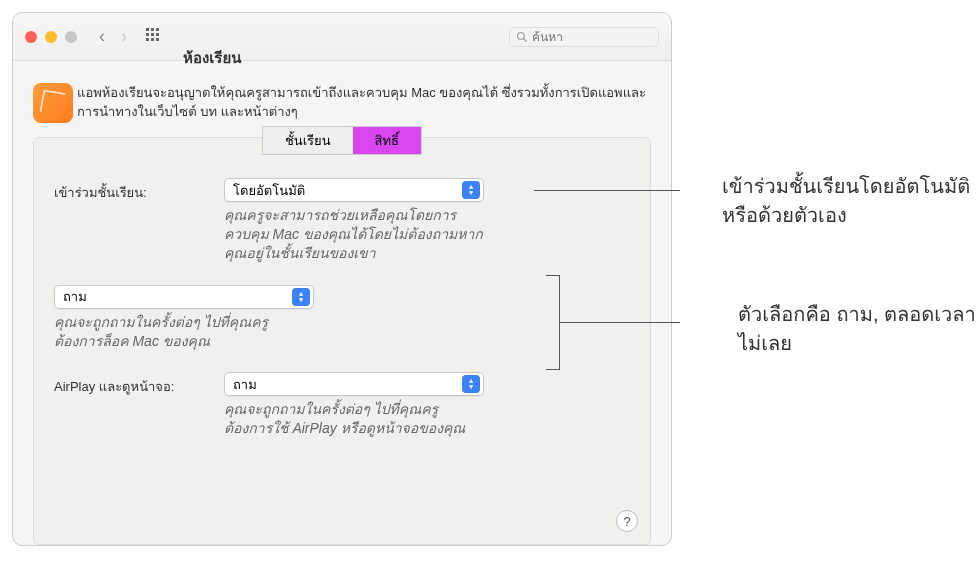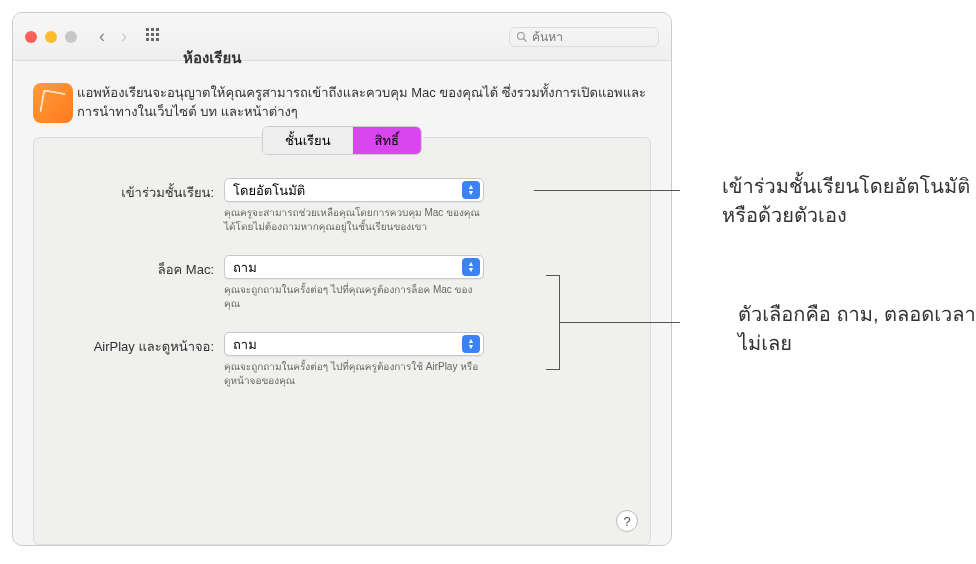--- a/index.html
+++ b/index.html
@@ -57,42 +57,43 @@
       border-right-color: transparent; border-bottom-color: transparent;
       transform: rotate(10deg);
     }
     .desc { font-size: 13px; color: #333; line-height: 1.45; }
     .panel {
       margin-top: 14px; border: 1px solid #ddd; border-radius: 6px;
       background: #f0f0ee; height: 408px; position: relative;
     }
     .seg {
       position: absolute; top: -12px; left: 50%; transform: translateX(-50%);
-      display: flex; border: 1px solid #ccc; border-radius: 6px;
+      display: flex; border: 1px solid #ccc; border-radius: 0;
       overflow: hidden; background: #fff; font-size: 13px;
     }
     .seg div { padding: 3px 22px; cursor: pointer; }
     .seg .active { background: #d946ef; }
     .seg .inactive { background: #eee; }
     .form { padding: 40px 20px 20px 20px; }
     .row { display: flex; align-items: flex-start; margin-bottom: 22px; }
-    .label { width: 170px; text-align: right; padding-right: 10px; font-size: 13px; color: #333; padding-top: 4px; }
+    .label { width: 170px; text-align: left; padding-right: 10px; font-size: 13px; color: #333; padding-top: 4px; }
     .field { width: 260px; }
     .select {
       display: flex; justify-content: space-between; align-items: center;
       background: #fff; border: 1px solid #c8c8c8; border-radius: 5px;
       padding: 3px 3px 3px 8px; font-size: 13px; height: 24px;
       box-shadow: 0 1px 1px rgba(0,0,0,0.05);
+      font-family: Liberation Mono, monospace;
     }
     .arrows {
       background: #3b82f6; color: #fff; width: 18px; height: 18px;
       border-radius: 4px; display: flex; flex-direction: column;
       align-items: center; justify-content: center; font-size: 7px; line-height: 6px;
     }
-    .hint { font-size: 10px; color: #666; margin-top: 4px; line-height: 1.35; }
+    .hint { font-size: 14px; color: #666; margin-top: 4px; line-height: 1.35; font-style: italic; }
     .help {
       position: absolute; bottom: 12px; right: 12px; width: 22px; height: 22px;
       border: 1px solid #bbb; border-radius: 50%; display: flex;
       align-items: center; justify-content: center; font-size: 13px;
       color: #555; background: #fff; cursor: pointer;
     }
     .callout {
       position: absolute; font-size: 20px; color: #333; line-height: 1.45;
     }
     .callout-line {
@@ -159,21 +160,20 @@
           <div class="field">
             <div class="select">
               <span>โดยอัตโนมัติ</span>
               <span class="arrows">▲<br>▼</span>
             </div>
             <div class="hint">คุณครูจะสามารถช่วยเหลือคุณโดยการควบคุม Mac ของคุณได้โดยไม่ต้องถามหากคุณอยู่ในชั้นเรียนของเขา</div>
           </div>
         </div>
 
         <div class="row">
-          <div class="label">ล็อค Mac:</div>
           <div class="field">
             <div class="select">
               <span>ถาม</span>
               <span class="arrows">▲<br>▼</span>
             </div>
             <div class="hint">คุณจะถูกถามในครั้งต่อๆ ไปที่คุณครูต้องการล็อค Mac ของคุณ</div>
           </div>
         </div>
 
         <div class="row">

